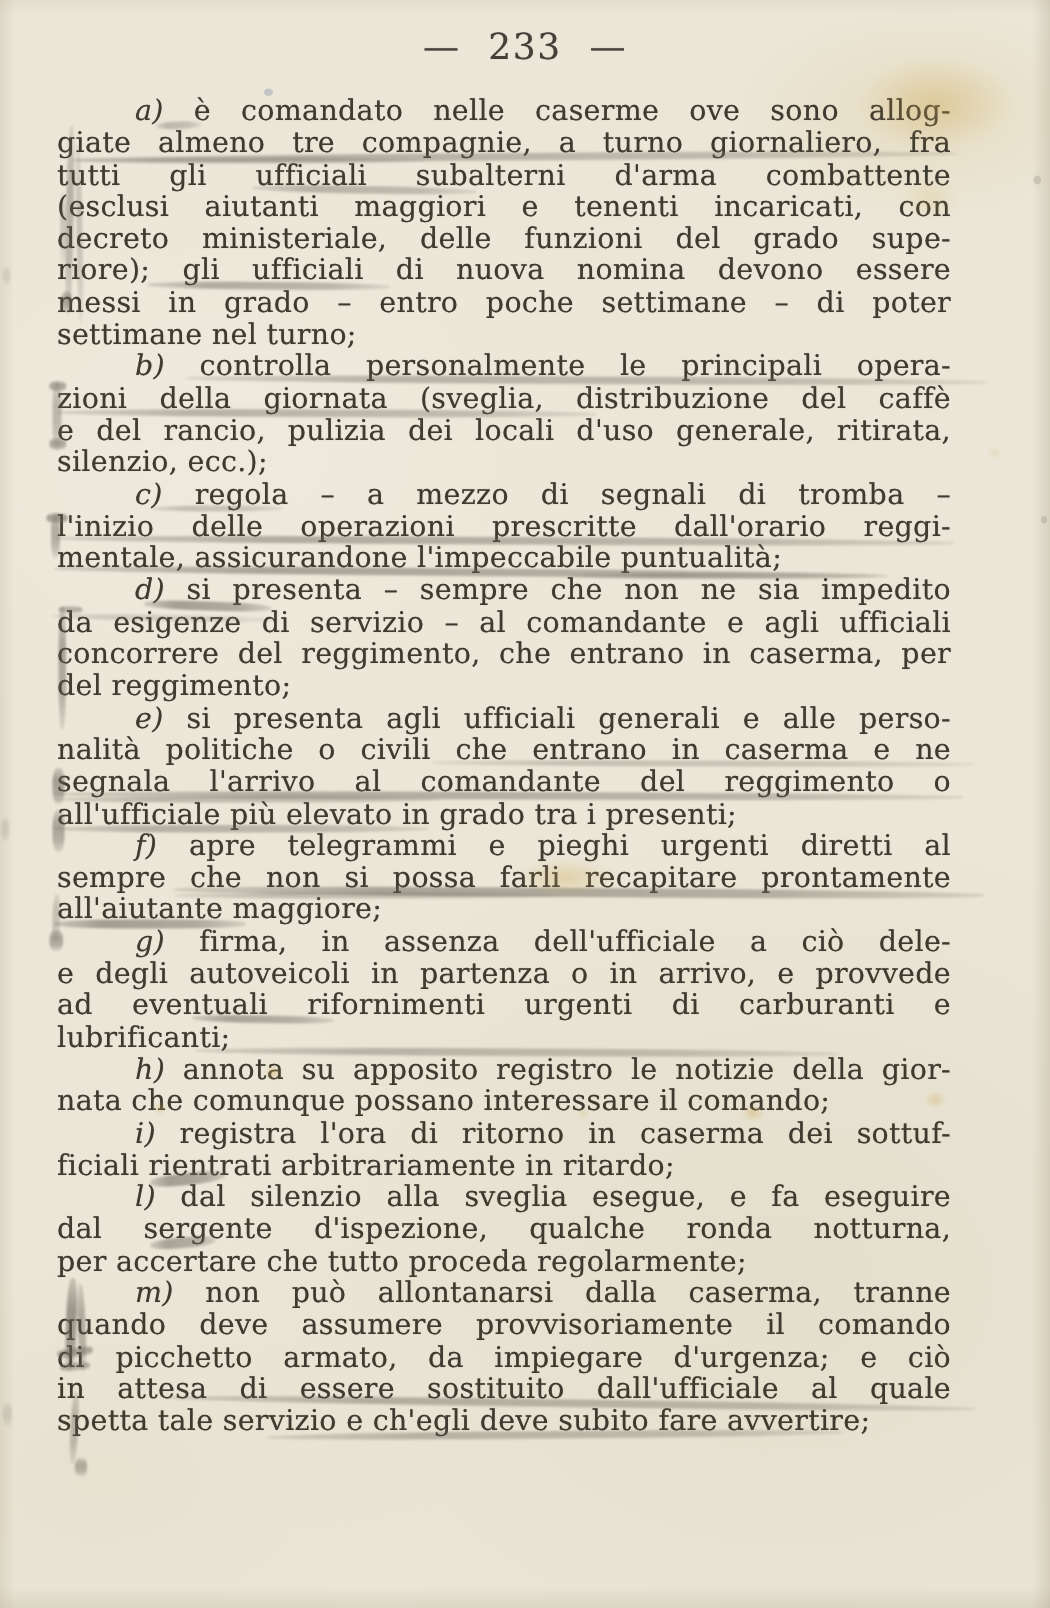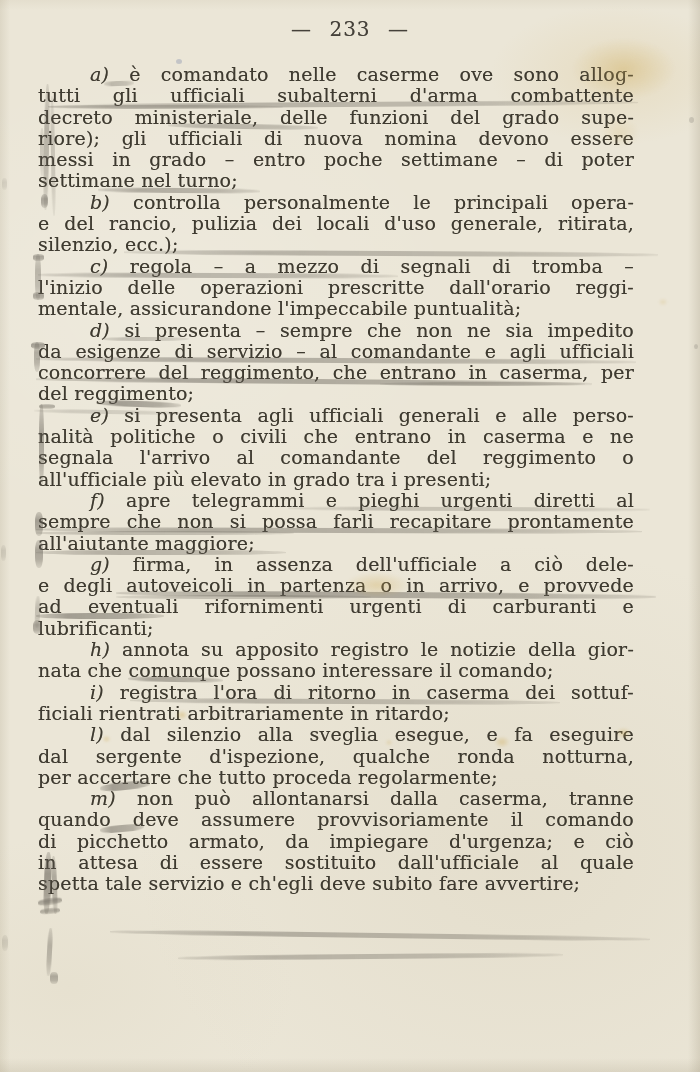--- a/index.html
+++ b/index.html
@@ -11,21 +11,21 @@
       radial-gradient(ellipse 420px 320px at 22% 28%, rgba(255,255,255,.14), transparent 75%),
       radial-gradient(ellipse 520px 420px at 75% 80%, rgba(186,172,138,.14), transparent 75%),
       radial-gradient(ellipse 300px 200px at 10% 92%, rgba(200,188,156,.12), transparent 75%),
       linear-gradient(90deg, rgba(165,155,128,.20) 0px, rgba(165,155,128,0) 10px, rgba(165,155,128,0) 688px, rgba(150,140,115,.24) 700px),
       linear-gradient(180deg, rgba(185,175,148,.14) 0px, rgba(185,175,148,0) 10px, rgba(185,175,148,0) 1058px, rgba(160,150,124,.2) 1072px);
     font-family:"DejaVu Serif","Liberation Serif",serif;
     color:#3e3a30;
   }
   .header{
     position:absolute;top:17px;left:0;right:0;text-align:center;
-    font-size:20px;word-spacing:10px;letter-spacing:1px;color:#45413a;
+    font-size:24px;word-spacing:10px;letter-spacing:1px;color:#45413a;
     text-shadow:0 0 .5px rgba(62,58,48,.5);
   }
   .text-block{
     position:absolute;left:38px;top:64px;width:596px;
     font-size:19px;line-height:21.3px;letter-spacing:.2px;
     text-shadow:0 0 .5px rgba(62,58,48,.55);
   }
   .line{text-align:justify;text-align-last:justify;text-justify:inter-word;height:21.3px;white-space:normal;}
   .line.first{text-indent:52px;}
   .line.lastline{text-align-last:left;}
@@ -43,26 +43,29 @@
   .stain{background:radial-gradient(closest-side, rgba(205,170,85,.9), rgba(205,170,85,0));filter:blur(1px);border-radius:50%;}
   .speck{border-radius:50%;filter:blur(.5px);background:#8a857c;}
 </style>
 </head>
 <body>
 
 <div class="page">
   <div class="header">— 233 —</div>
   <div class="text-block">
       <div class="line first"><span class="plabel">a)</span> è comandato nelle caserme ove sono allog-</div>
+      <div class="line">giate almeno tre compagnie, a turno giornaliero, fra</div>
       <div class="line">tutti gli ufficiali subalterni d'arma combattente</div>
+      <div class="line">(esclusi aiutanti maggiori e tenenti incaricati, con</div>
       <div class="line">decreto ministeriale, delle funzioni del grado supe-</div>
       <div class="line">riore); gli ufficiali di nuova nomina devono essere</div>
       <div class="line">messi in grado – entro poche settimane – di poter</div>
       <div class="line lastline">settimane nel turno;</div>
       <div class="line first"><span class="plabel">b)</span> controlla personalmente le principali opera-</div>
+      <div class="line">zioni della giornata (sveglia, distribuzione del caffè</div>
       <div class="line">e del rancio, pulizia dei locali d'uso generale, ritirata,</div>
       <div class="line lastline">silenzio, ecc.);</div>
       <div class="line first"><span class="plabel">c)</span> regola – a mezzo di segnali di tromba –</div>
       <div class="line">l'inizio delle operazioni prescritte dall'orario reggi-</div>
       <div class="line lastline">mentale, assicurandone l'impeccabile puntualità;</div>
       <div class="line first"><span class="plabel">d)</span> si presenta – sempre che non ne sia impedito</div>
       <div class="line">da esigenze di servizio – al comandante e agli ufficiali</div>
       <div class="line">concorrere del reggimento, che entrano in caserma, per</div>
       <div class="line lastline">del reggimento;</div>
       <div class="line first"><span class="plabel">e)</span> si presenta agli ufficiali generali e alle perso-</div>

